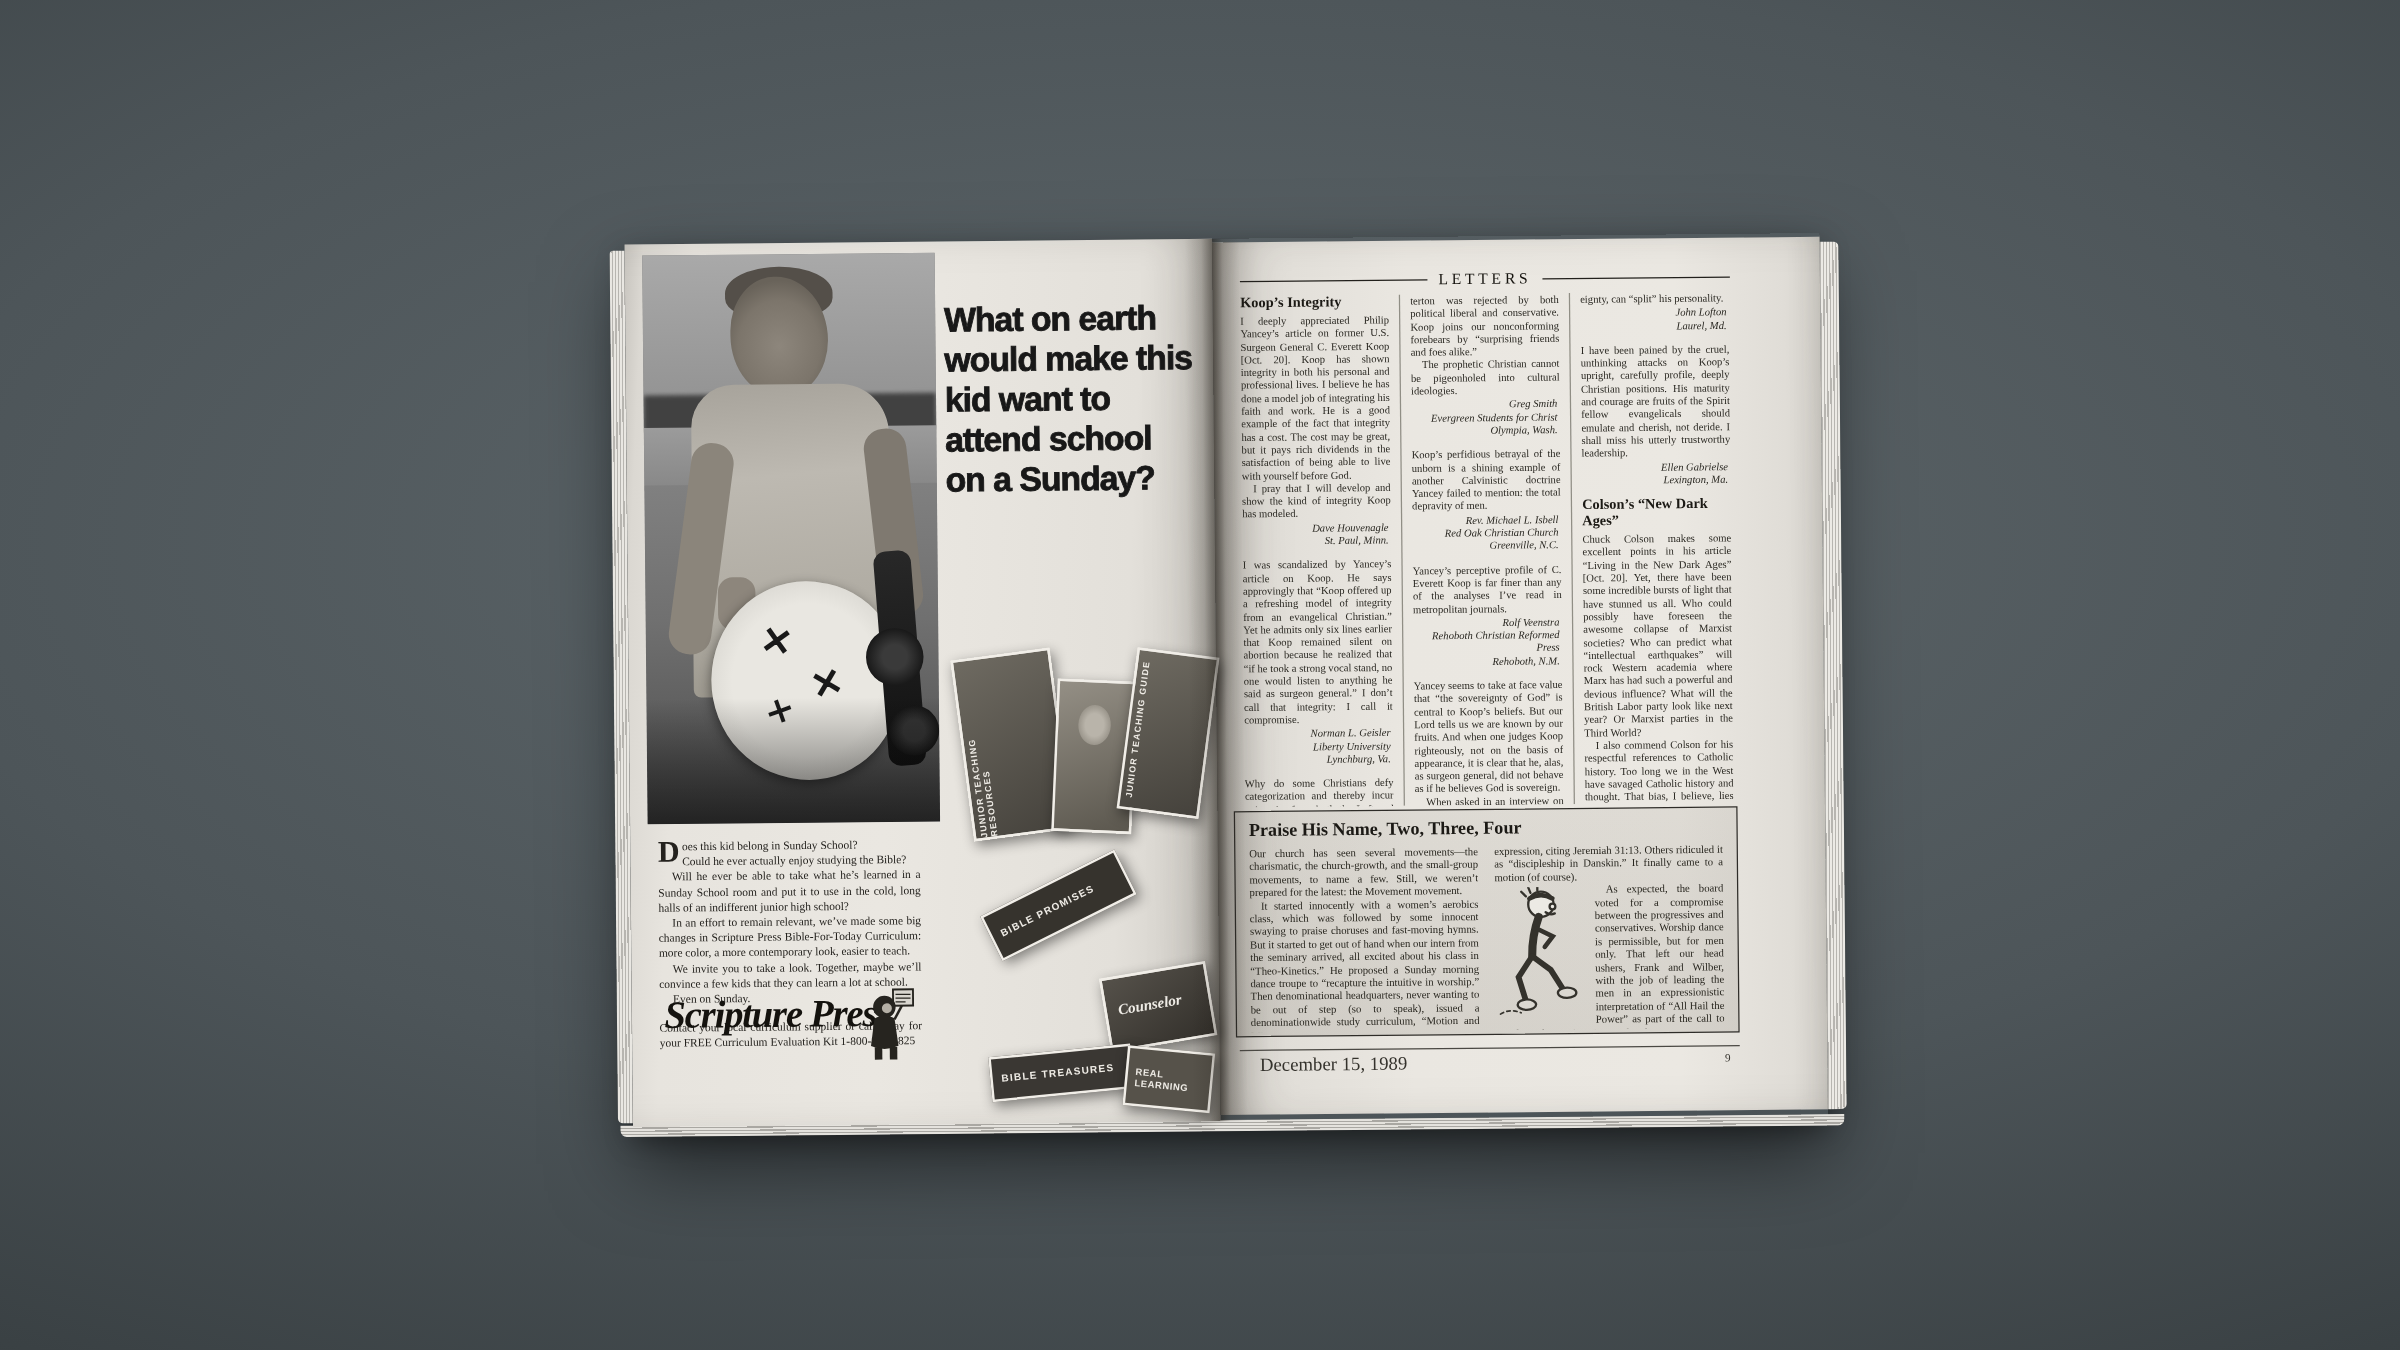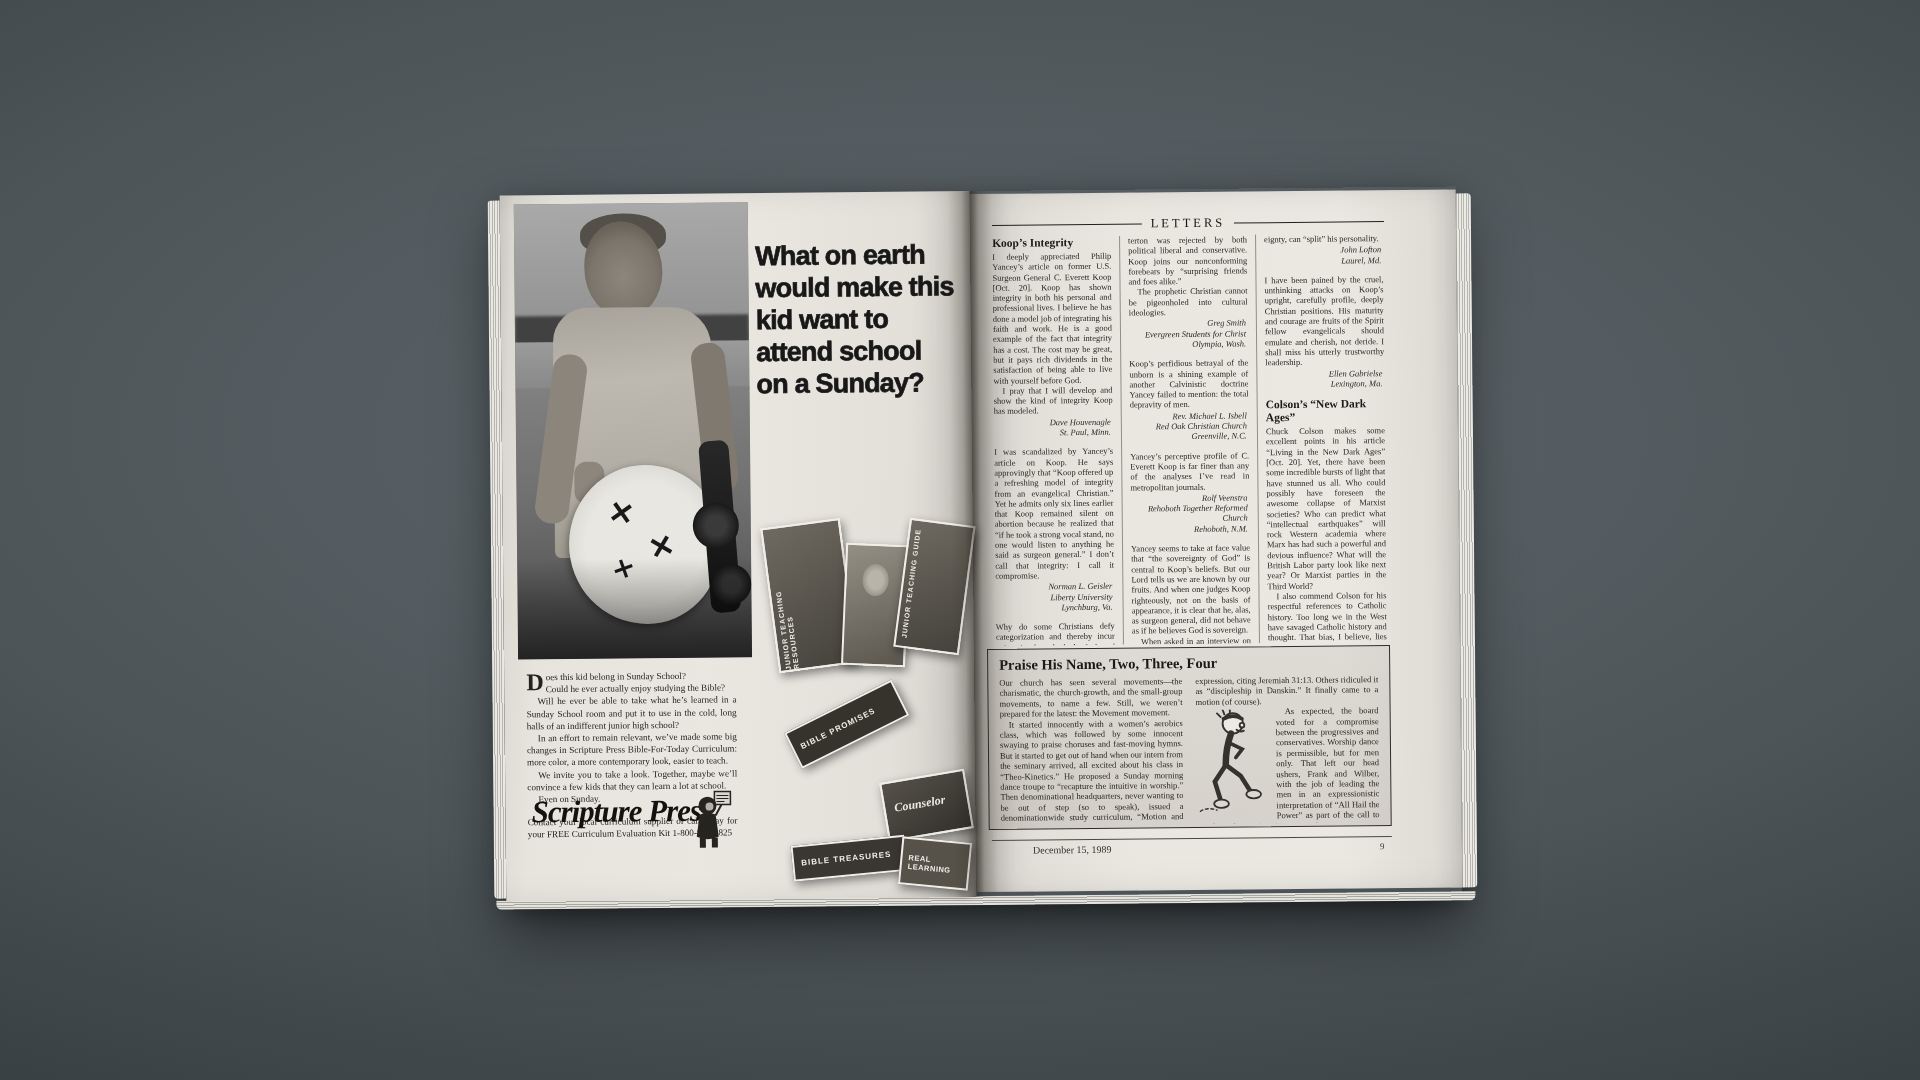--- a/index.html
+++ b/index.html
@@ -103,21 +103,21 @@
     border:1.5px solid #2e2c28;padding:7px 11px 6px;
     background:linear-gradient(180deg,rgba(110,104,92,.10),rgba(110,104,92,.17));}
   #eut-title{font-family:"Liberation Serif",serif;font-weight:bold;font-size:14.5px;color:#1b1915;margin-bottom:4px;}
   #eut-cols{display:flex;gap:13px;}
   .ecol{width:50%;font-size:8.6px;line-height:10.4px;text-align:justify;color:#28261f;overflow:hidden;height:148px;}
   .ecol p{margin:0;}
   .ecol p.ind{text-indent:9px;}
   .cartoon{float:left;width:74px;height:106px;margin:3px 6px 0 0;}
 
   #footer-rule{position:absolute;left:16px;top:646px;width:400px;height:1px;background:#4a4843;}
-  #footer-date{position:absolute;left:32px;top:651px;font-size:10px;color:#34322c;margin-left:25px;}
+  #footer-date{position:absolute;left:32px;top:651px;font-size:15px;color:#34322c;}
   #footer-page{position:absolute;left:404px;top:651px;font-size:9px;color:#34322c;}
 </style>
 </head>
 <body>
 
 <div id="spread">
   <div class="edge-left"></div>
   <div class="edge-right"></div>
   <div class="edge-bottom"></div>
 
@@ -232,21 +232,21 @@
           </div>
           <p class="lp">Koop’s perfidious betrayal of the unborn is a shining example of another Calvinistic doctrine Yancey failed to mention: the total depravity of men.</p>
           <div class="sig">
             <div>Rev. Michael L. Isbell</div>
             <div>Red Oak Christian Church</div>
             <div>Greenville, N.C.</div>
           </div>
           <p class="lp">Yancey’s perceptive profile of C. Everett Koop is far finer than any of the analyses I’ve read in metropolitan journals.</p>
           <div class="sig">
             <div>Rolf Veenstra</div>
-            <div>Rehoboth Together Reformed Church</div>
+            <div>Rehoboth Christian Reformed Press</div>
             <div>Rehoboth, N.M.</div>
           </div>
           <p class="lp">Yancey seems to take at face value that “the sovereignty of God” is central to Koop’s beliefs. But our Lord tells us we are known by our fruits. And when one judges Koop righteously, not on the basis of appearance, it is clear that he, alas, as surgeon general, did not behave as if he believes God is sovereign.</p>
           <p class="lp ind">When asked in an interview on public television how he separated his “personal views” from his views as surgeon general, he replied, with a chuckle: “I don’t know. It’s not hard. You sorta split your personality and say, ‘I don’t like what’s happening but I report it.’ ” But no true Christian, especially one who claims to believe in God’s sover-</p>
         </div>
         <div class="lcol">
           <p class="lp">eignty, can “split” his personality.</p>
           <div class="sig">
             <div>John Lofton</div>
             <div>Laurel, Md.</div>

